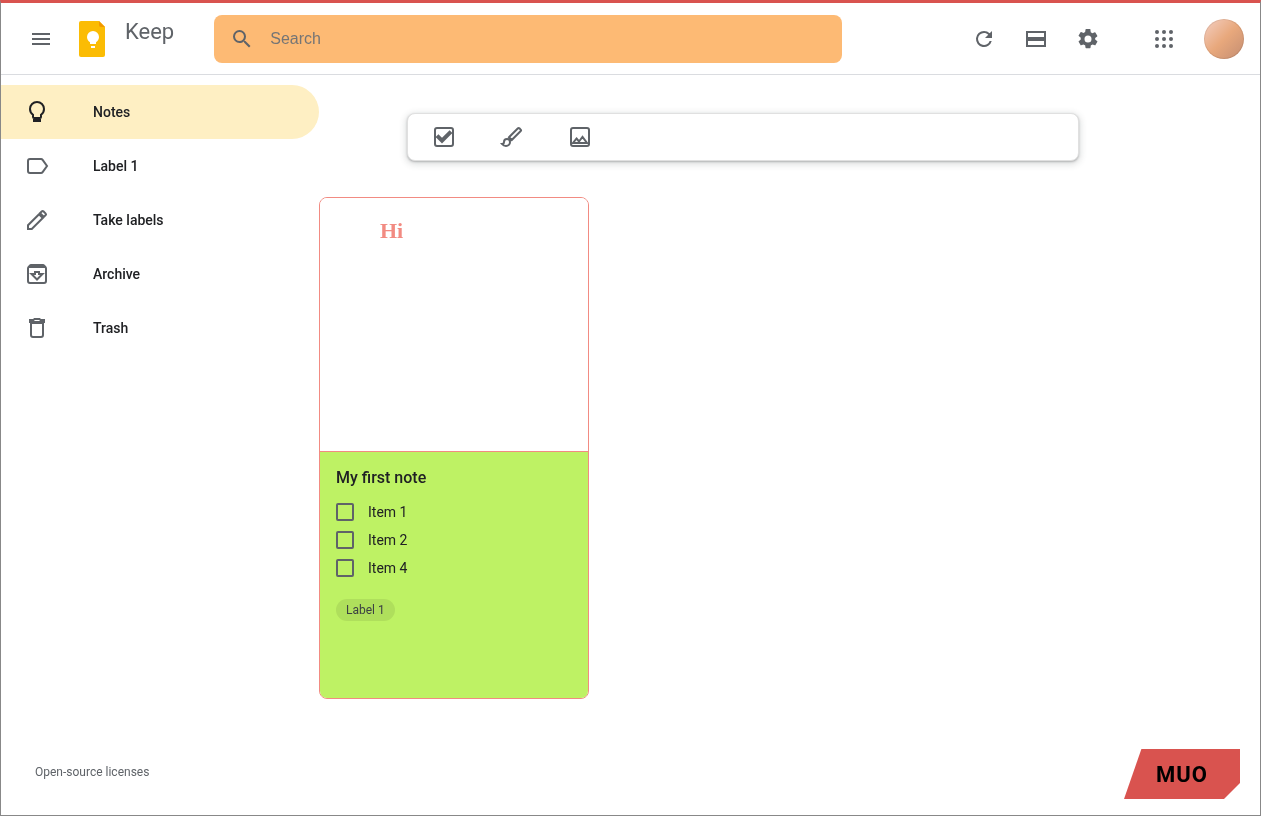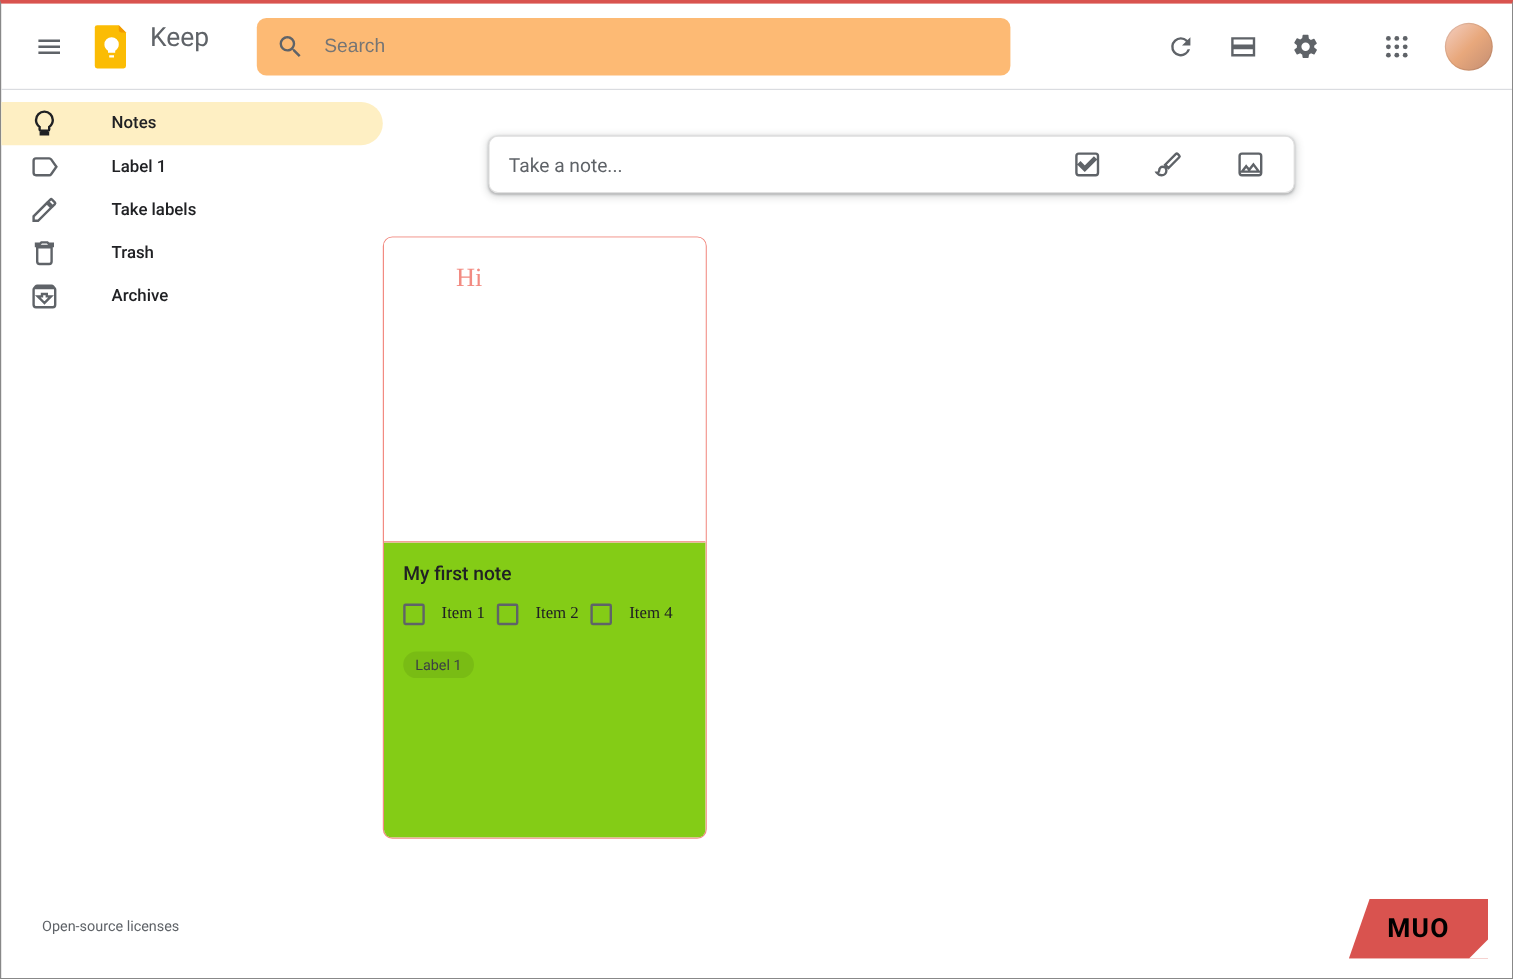--- a/index.html
+++ b/index.html
@@ -75,21 +75,21 @@
   .body {
     display: flex;
     height: calc(100% - 72px);
   }
   .sidebar {
     width: 318px;
     padding-top: 10px;
     flex-shrink: 0;
   }
   .nav-item {
-    height: 36px;
+    height: 54px;
     display: flex;
     align-items: center;
     padding-left: 24px;
     border-radius: 0 27px 27px 0;
     cursor: pointer;
   }
   .nav-item.active { background: #feefc3; }
   .nav-item .nav-icon {
     width: 48px;
     display: flex; align-items: center; justify-content: flex-start;
@@ -132,30 +132,31 @@
     background: #fff;
     position: relative;
     border-bottom: 1px solid #f28b82;
   }
   .note-drawing .hi {
     position: absolute;
     left: 60px; top: 20px;
     font-size: 22px;
     color: #f28b82;
     font-family: cursive;
+    font-weight: bold;
   }
   .note-body {
-    background: #84cc16;
+    background: #bef264;
     padding: 16px 16px 24px 16px;
     min-height: 246px;
     display: flex;
     flex-direction: column;
   }
   .note-title { font-size: 16px; font-weight: 500; color: #202124; margin-bottom: 16px; }
-  .checklist { display: flex; flex-direction: row; gap: 10px; margin-bottom: 22px; font-family: Liberation Serif, serif; }
+  .checklist { display: flex; flex-direction: column; gap: 10px; margin-bottom: 22px; }
   .checklist-item { display: flex; align-items: center; gap: 14px; }
   .checkbox {
     width: 18px; height: 18px;
     border: 2px solid #5f6368;
     border-radius: 2px;
   }
   .checklist-label { font-size: 14px; color: #202124; }
   .label-chip {
     align-self: flex-start;
     background: rgba(0,0,0,0.08);
@@ -280,38 +281,37 @@
       <span class="nav-icon">
         <svg viewBox="0 0 24 24">
             <path d="M3 17.25V21h3.75L17.81 9.94l-3.75-3.75L3 17.25zM20.71 7.04a1 1 0 0 0 0-1.41l-2.34-2.34a1 1 0 0 0-1.41 0l-1.83 1.83 3.75 3.75 1.83-1.83z" fill="none" stroke="#5f6368" stroke-width="2"></path>
           </svg>
       </span>
       <span class="nav-label">Take labels</span>
     </div>
     <div class="nav-item inactive">
       <span class="nav-icon">
         <svg viewBox="0 0 24 24">
+            <path d="M20.54 5.23l-1.39-1.68C18.88 3.21 18.47 3 18 3H6c-.47 0-.88.21-1.16.55L3.46 5.23C3.17 5.57 3 6.02 3 6.5V19c0 1.1.9 2 2 2h14c1.1 0 2-.9 2-2V6.5c0-.48-.17-.93-.46-1.27zM12 17.5L6.5 12H10v-2h4v2h3.5L12 17.5zM5.12 5l.81-1h12l.94 1H5.12z" fill="none" stroke="#5f6368" stroke-width="2"></path>
+          </svg>
+      </span>
+      <span class="nav-label">Archive</span>
+    </div>
+    <div class="nav-item inactive">
+      <span class="nav-icon">
+        <svg viewBox="0 0 24 24">
             <path d="M6 19c0 1.1.9 2 2 2h8c1.1 0 2-.9 2-2V7H6v12zM19 4h-3.5l-1-1h-5l-1 1H5v2h14V4z" fill="none" stroke="#5f6368" stroke-width="2"></path>
           </svg>
       </span>
       <span class="nav-label">Trash</span>
-    </div>
-    <div class="nav-item inactive">
-      <span class="nav-icon">
-        <svg viewBox="0 0 24 24">
-            <path d="M20.54 5.23l-1.39-1.68C18.88 3.21 18.47 3 18 3H6c-.47 0-.88.21-1.16.55L3.46 5.23C3.17 5.57 3 6.02 3 6.5V19c0 1.1.9 2 2 2h14c1.1 0 2-.9 2-2V6.5c0-.48-.17-.93-.46-1.27zM12 17.5L6.5 12H10v-2h4v2h3.5L12 17.5zM5.12 5l.81-1h12l.94 1H5.12z" fill="none" stroke="#5f6368" stroke-width="2"></path>
-          </svg>
-      </span>
-      <span class="nav-label">Archive</span>
     </div>
   </div>
 
   <div class="main">
     <div class="take-note">
-      <span class="take-note-text">Take a note...</span>
       <div class="take-note-actions">
         <div class="icon-btn">
           <svg viewBox="0 0 24 24">
               <path d="M19 3H5a2 2 0 0 0-2 2v14a2 2 0 0 0 2 2h14a2 2 0 0 0 2-2V5a2 2 0 0 0-2-2zm-9 14l-5-5 1.41-1.41L10 14.17l7.59-7.59L19 8l-9 9z" fill="none" stroke="#5f6368" stroke-width="2"></path>
             </svg>
         </div>
         <div class="icon-btn">
           <svg viewBox="0 0 24 24">
               <path d="M7 14c-1.66 0-3 1.34-3 3 0 1.31-1.16 2-2 2 .92 1.22 2.49 2 4 2 2.21 0 4-1.79 4-4 0-1.66-1.34-3-3-3zm13.71-9.37l-1.34-1.34a1 1 0 0 0-1.41 0L9 12.25 11.75 15l8.96-8.96a1 1 0 0 0 0-1.41z" fill="none" stroke="#5f6368" stroke-width="2"></path>
             </svg>

